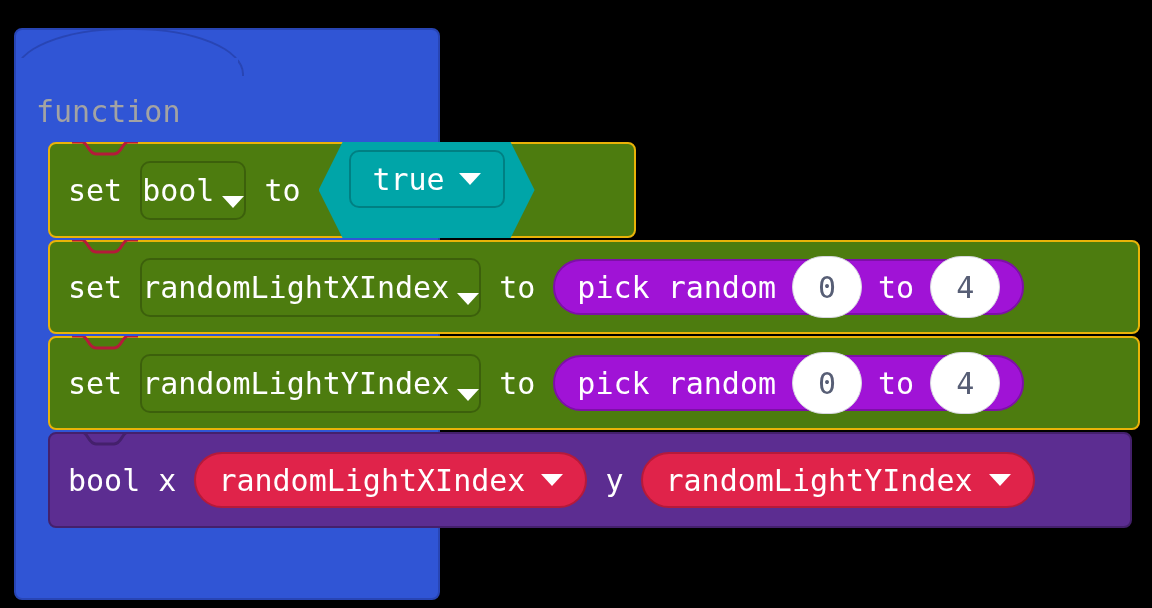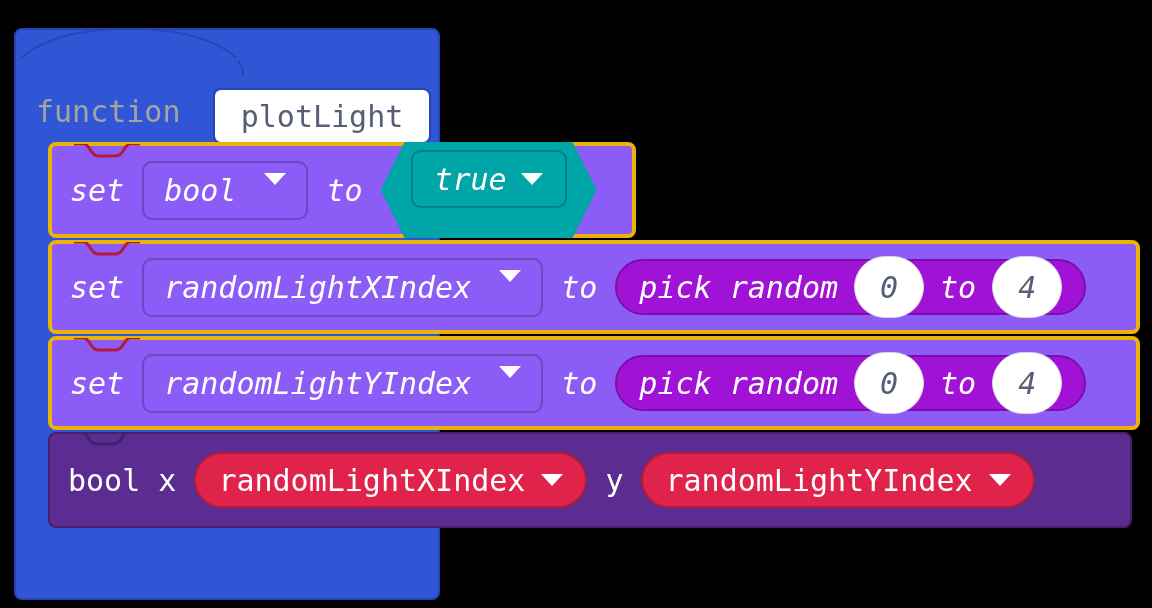--- a/index.html
+++ b/index.html
@@ -19,34 +19,34 @@
   .fn-hat-fill{position:absolute;left:2px;top:30px;width:222px;height:24px;background:#3055D5;}
   .fn-label{position:absolute;left:22px;top:66px;color:#a3a3a3;font-size:30px;
      letter-spacing:0px;white-space:nowrap;}
   .fn-name-field{position:absolute;left:199px;top:60px;width:218px;height:56px;
      background:#fff;border:2px solid #2845b4;border-radius:8px;box-sizing:border-box;
      display:flex;align-items:center;justify-content:center;}
   .fn-name-field span{color:#575e75;font-size:30px;}
 
   
   .blk{position:absolute;box-sizing:border-box;display:flex;align-items:center;}
-  .blk.red{background:#8b5cf6;border:4px solid #eab308;font-style:italic;}
+  .blk.red{background:#4d7c0f;border:2px solid #eab308;}
   .blk.indigo{background:#5C2D91;border:2px solid #44206c;}
   .r{border-radius:8px;}
 
   
   .notch{position:absolute;left:22px;top:-2px;width:66px;height:12px;}
   .notch svg{display:block;}
 
   .txt{color:#fff;font-size:30px;white-space:nowrap;}
 
   
-  .field{display:inline-flex;align-items:flex-start;gap:28px;
+  .field{display:inline-flex;align-items:flex-end;gap:8px;
      border:2px solid rgba(0,0,0,.22);border-radius:10px;
-     padding:10px 20px;box-sizing:border-box;}
+     padding:10px 0;box-sizing:border-box;}
   .field .txt{font-size:30px;}
 
   .caret{width:0;height:0;border-left:11px solid transparent;
      border-right:11px solid transparent;border-top:12px solid #fff;display:inline-block;}
 
   
   .reporter{display:inline-flex;align-items:center;gap:16px;
      border-radius:999px;box-sizing:border-box;padding:0 22px;height:56px;}
   .reporter.purple{background:#A013D6;border:2px solid #7d0fa8;}
   .reporter.redpill{background:#E0234A;border:2px solid #b51a3a;}
@@ -77,23 +77,20 @@
 
 <div id="stage">
 
   <div class="fn-wrap">
     <div class="fn-body"></div>
     <div class="fn-hat-dome"></div>
     <div class="fn-hat-fill"></div>
 
     <div class="fn-label">function</div>
 
-    <div class="fn-name-field">
-      <span>plotLight</span>
-    </div>
   </div>
 
   <div class="blk red r" id="blk-set-bool">
     <div class="notch">
       <svg width="66" height="14" viewBox="0 0 66 14">
         <path d="M0 0 H10 C16 0 16 12 24 12 H42 C50 12 50 0 56 0 H66" fill="none" stroke="#b51a3a" stroke-width="3"></path>
       </svg>
     </div>
     <div class="gap pad-l">
       <span class="txt">set</span>

